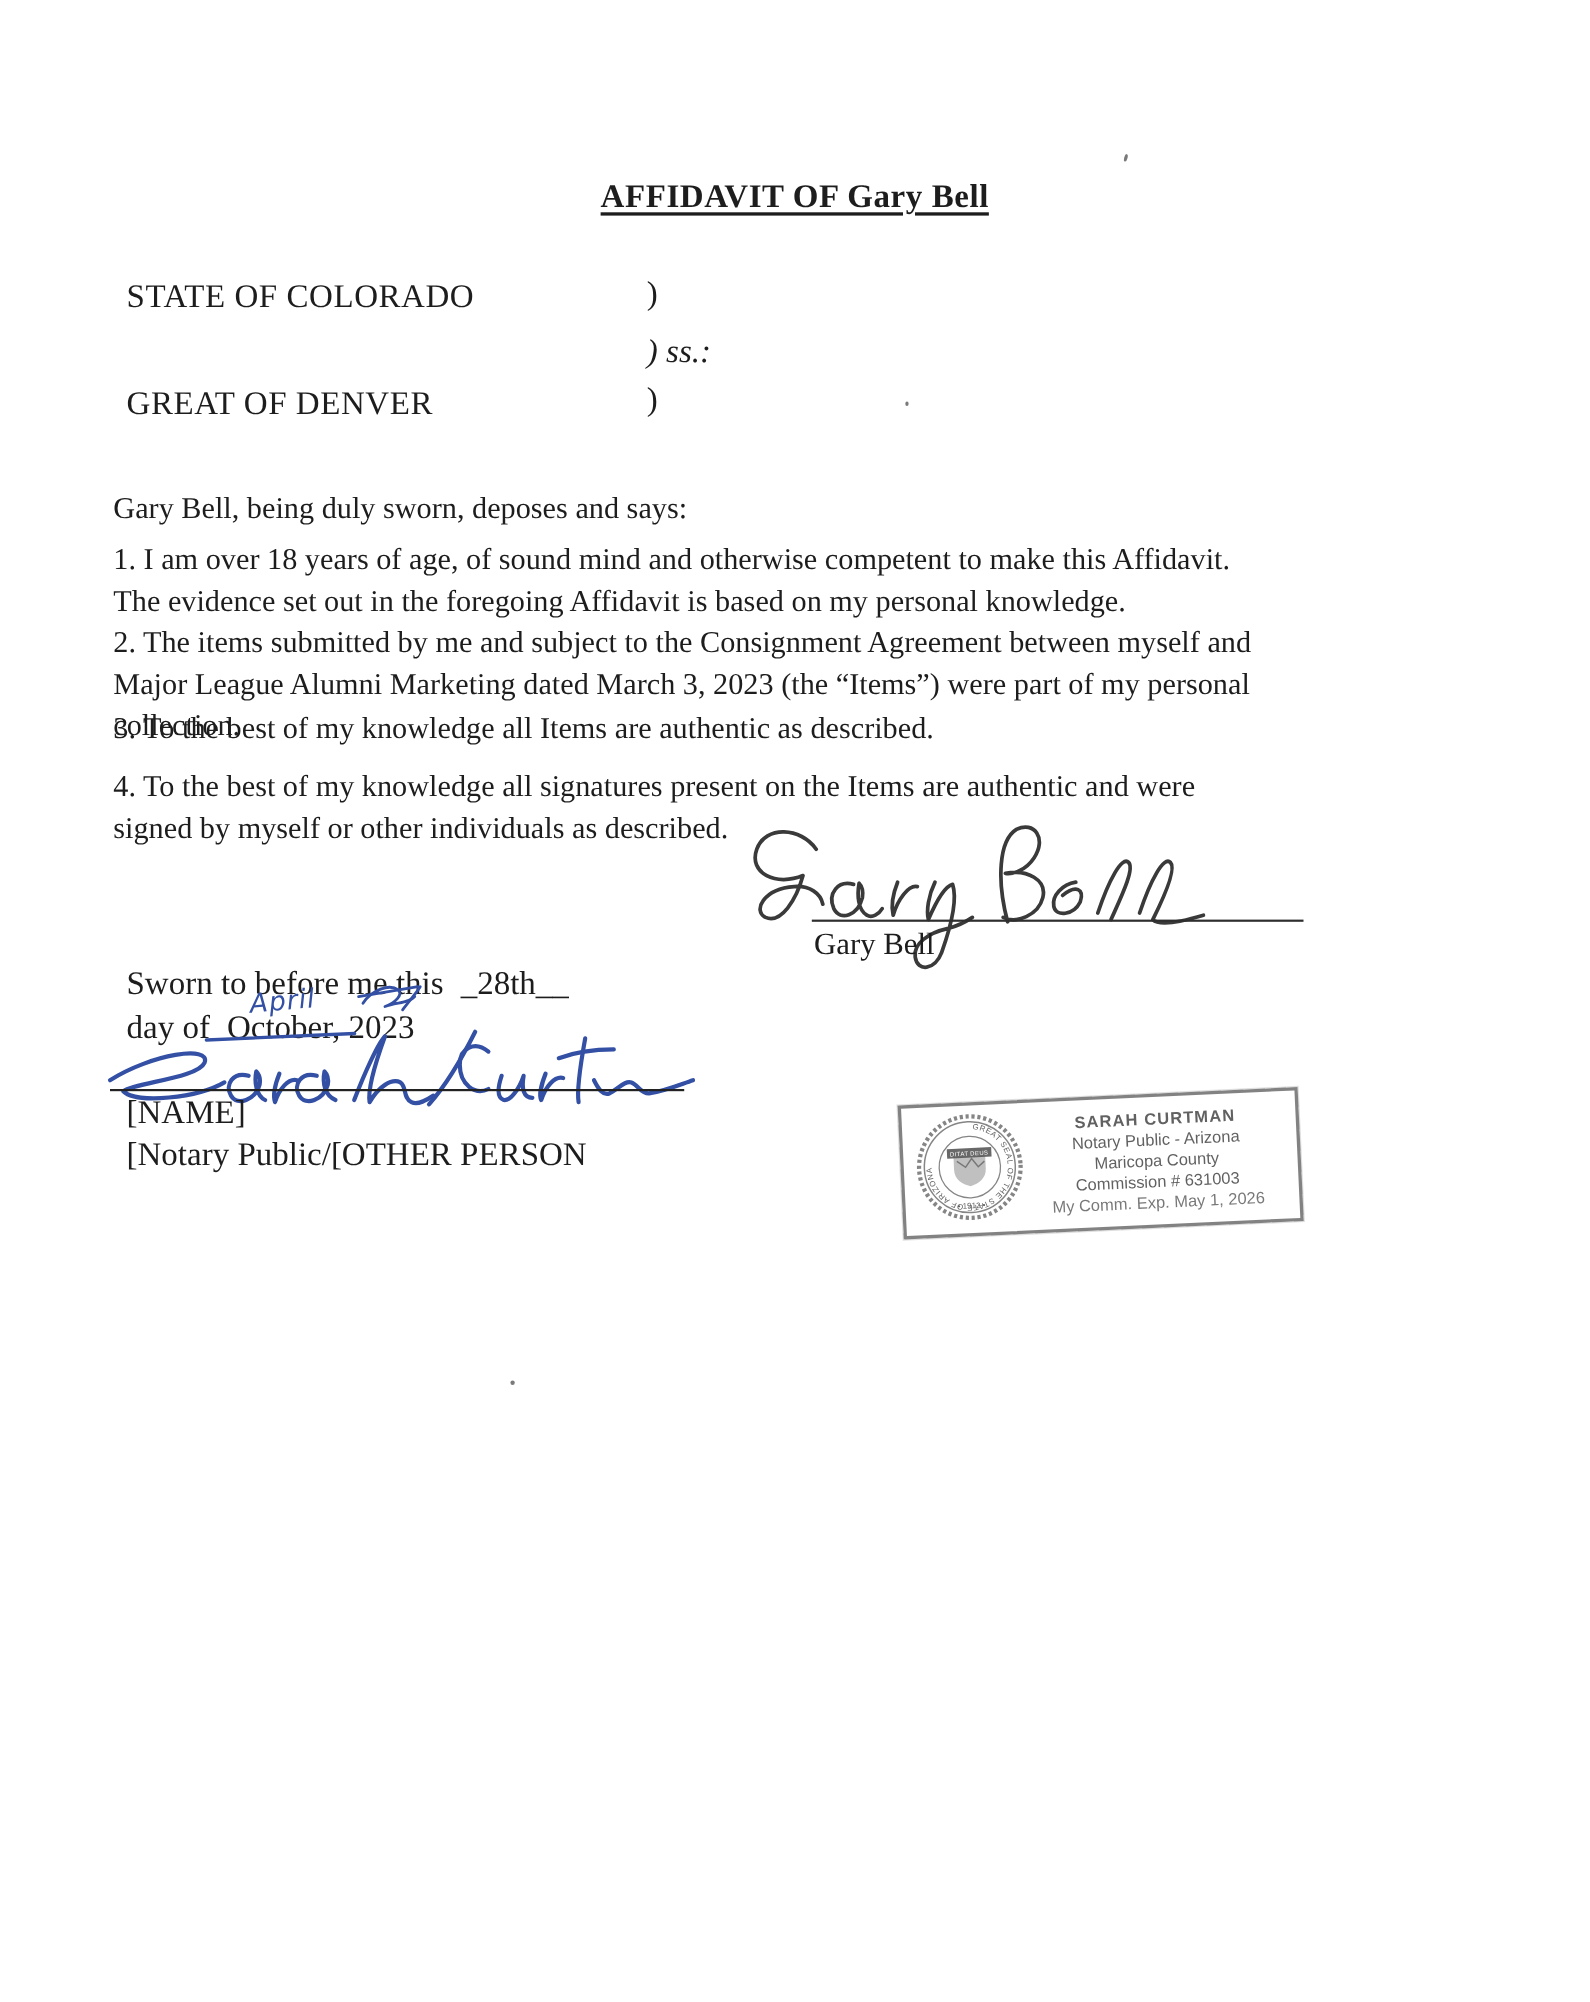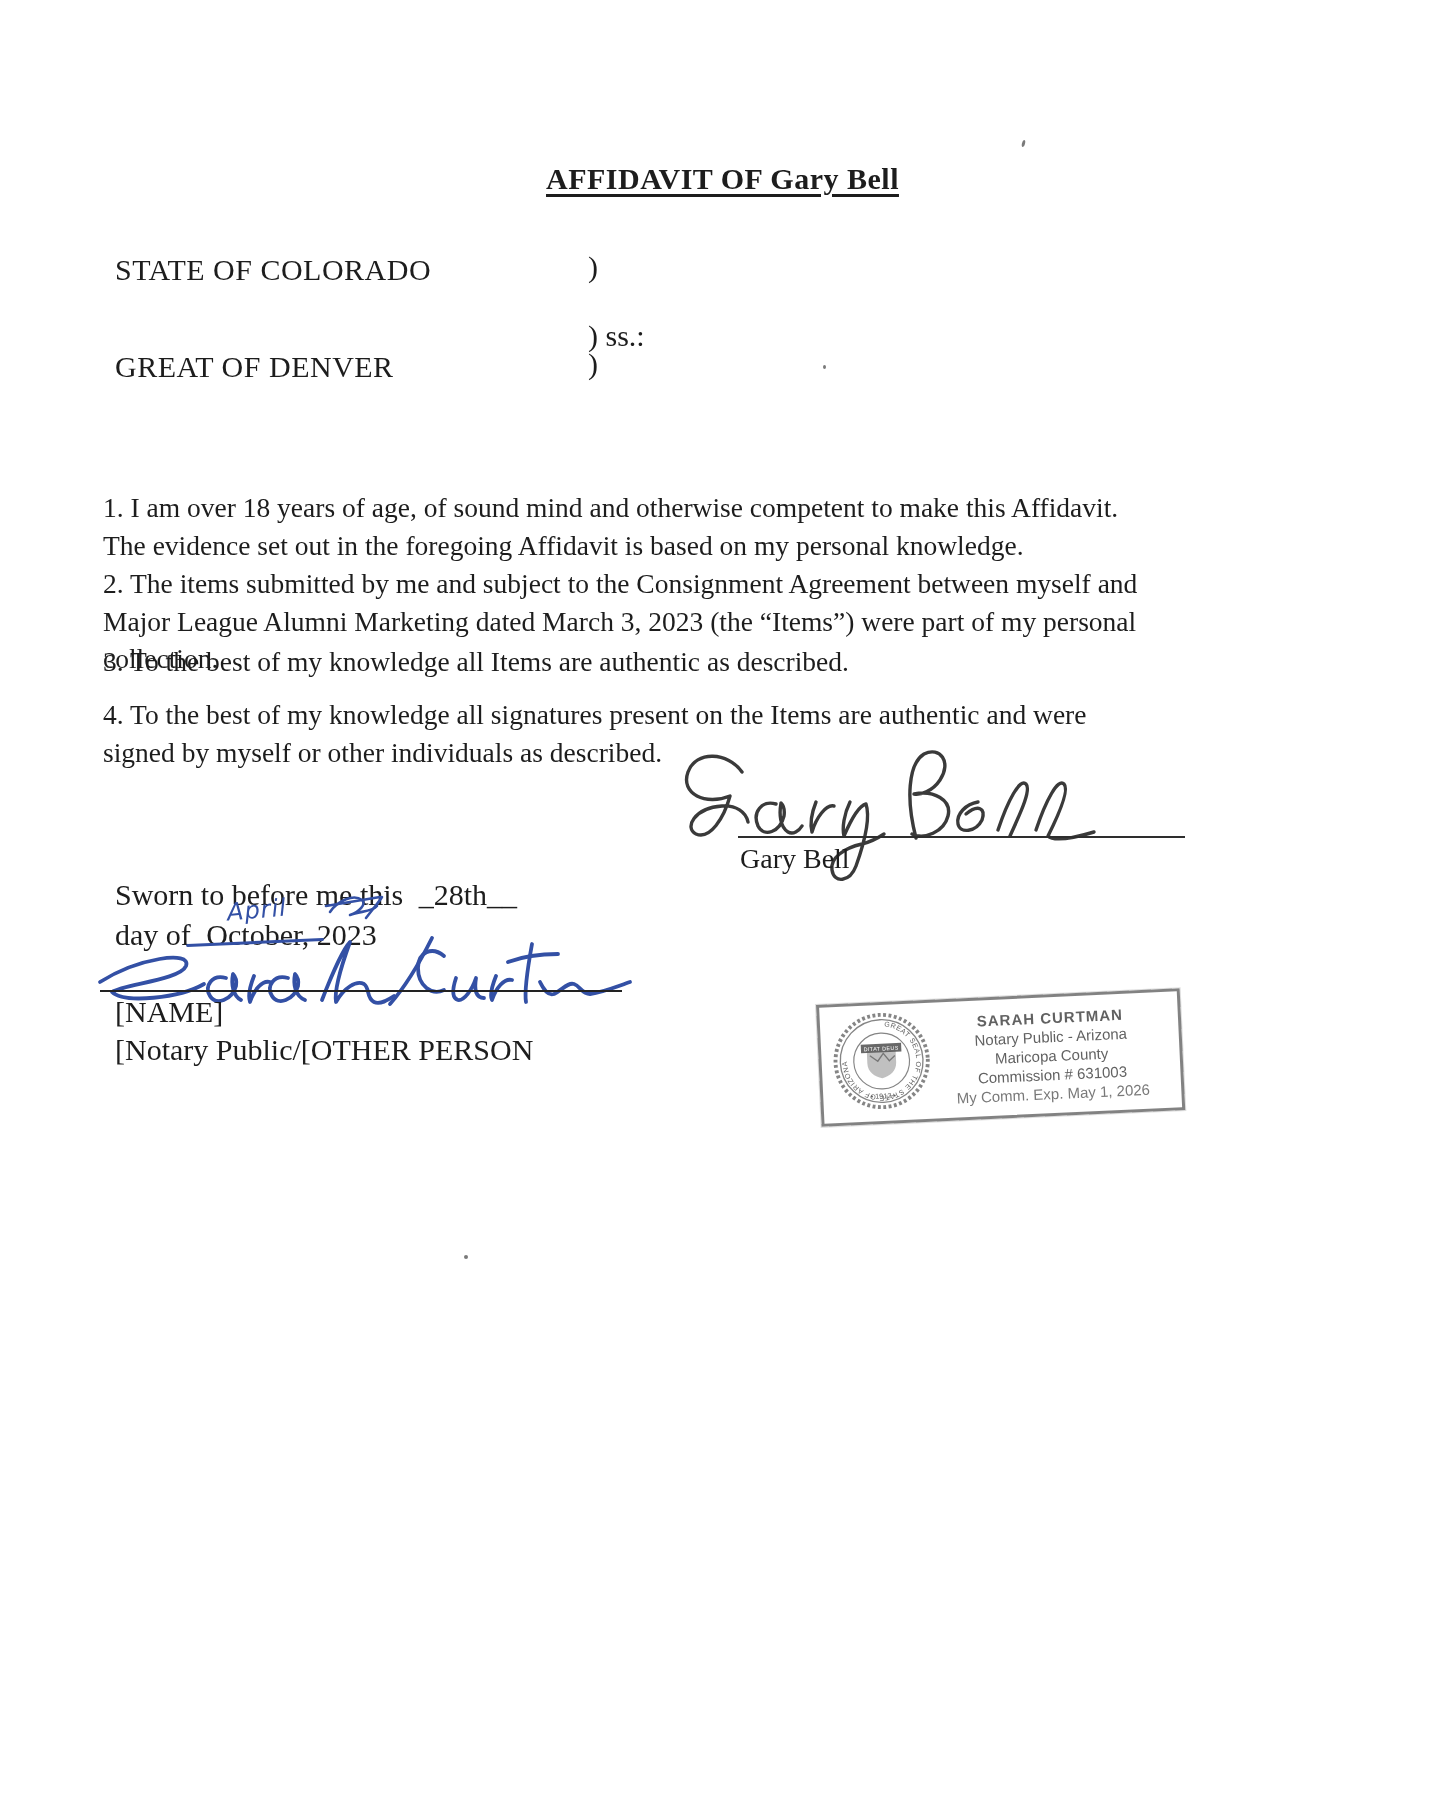--- a/index.html
+++ b/index.html
@@ -83,24 +83,25 @@
 <body>
 
 <div class="page">
 
   <div class="abs venue-label" style="top:253px;">STATE OF COLORADO</div>
 
   <div class="abs title">
     <span>AFFIDAVIT OF Gary Bell</span>
   </div>
   <div class="abs venue-paren" style="top:250px;">)</div>
-  <div class="abs ss" style="top:319px;">) ss.:</div>
+  <div class="abs ss" style="top:303px;font-style:italic;">) ss.:</div>
   <div class="abs venue-label" style="top:350px;">GREAT OF DENVER</div>
   <div class="abs venue-paren" style="top:347px;">)</div>
 
+  <div class="abs bodytext" style="top:443px;">Gary Bell, being duly sworn, deposes and says:</div>
   <div class="abs bodytext" style="top:489px;">1. I am over 18 years of age, of sound mind and otherwise competent to make this Affidavit. The evidence set out in the foregoing Affidavit is based on my personal knowledge.</div>
   <div class="abs bodytext" style="top:565px;">2. The items submitted by me and subject to the Consignment Agreement between myself and Major League Alumni Marketing dated March 3, 2023 (the “Items”) were part of my personal collection.</div>
   <div class="abs bodytext" style="top:643px;">3. To the best of my knowledge all Items are authentic as described.</div>
   <div class="abs bodytext" style="top:696px;">4. To the best of my knowledge all signatures present on the Items are authentic and were signed by myself or other individuals as described.</div>
 
   <div class="abs sig-gary-svg" aria-label="Gary Bell">
     <svg width="480" height="152" viewBox="0 0 480 152">
       <g class="handstroke" stroke="#3a3a3a" stroke-width="3.4">
         <path d="M 112,30 C 98,10 66,8 58,30 C 50,52 76,64 100,54 C 94,76 80,98 66,92 C 54,86 64,66 92,64 C 106,63 116,70 118,80"></path>
         <path d="M 146,62 C 132,58 122,70 128,84 C 134,96 150,90 154,74 C 155,67 153,63 151,61 C 149,72 150,85 158,90 C 163,93 169,89 172,84"></path>

